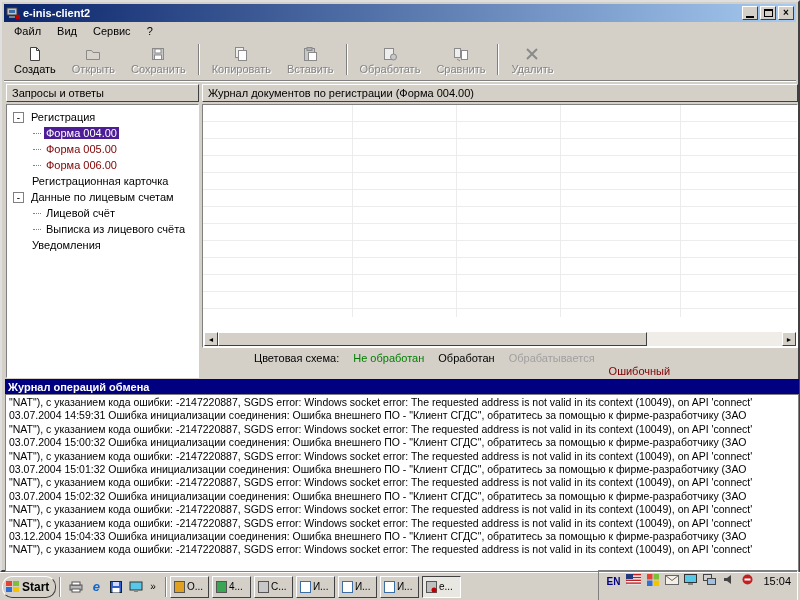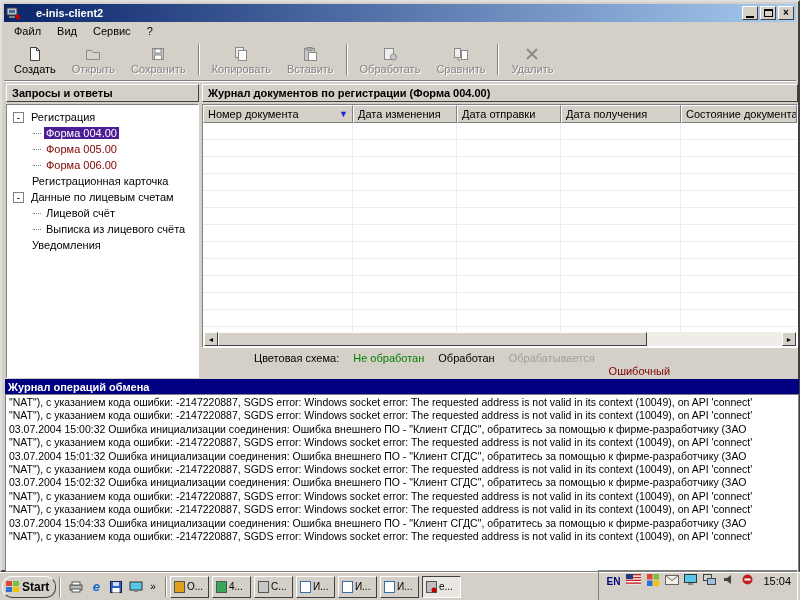--- a/index.html
+++ b/index.html
@@ -9,40 +9,40 @@
   
   .b-raised { border:1px solid; border-color:#ffffff #404040 #404040 #ffffff; background:#d4d0c8; }
   .field { border:1px solid; border-color:#808080 #ffffff #ffffff #808080; background:#ffffff; }
 
   
   .app-window { position:absolute; left:0; top:0; width:800px; height:572px; background:#d4d0c8;
                 border:2px solid; border-color:#dfdfdf #404040 #404040 #dfdfdf; }
   .titlebar { position:absolute; left:2px; top:2px; right:2px; height:18px;
               background:linear-gradient(to right,#0a246a,#a6caf0);
               display:flex; align-items:center; padding:0 2px; }
-  .title-text { color:#fff; font-weight:bold; margin-left:16px; flex:1; white-space:nowrap; overflow:hidden; }
+  .title-text { color:#fff; font-weight:bold; margin-left:3px; flex:1; white-space:nowrap; overflow:hidden; }
   .win-btn { width:16px; height:14px; margin-left:2px; display:flex; align-items:center; justify-content:center;
              font-size:10px; font-weight:bold; line-height:1; cursor:default; }
   .glyph-min { width:8px; height:2px; background:#000; margin-top:7px; }
   .glyph-max { width:9px; height:8px; border:1px solid #000; border-top-width:2px; }
 
   .menubar { position:absolute; left:2px; top:20px; right:2px; height:17px; display:flex; align-items:center; padding-left:2px; }
   .menu-item { padding:2px 8px; white-space:nowrap; }
 
   .toolbar { position:absolute; left:2px; top:37px; right:2px; height:42px; display:flex; align-items:stretch;
              padding:2px 2px; border-bottom:1px solid #808080; box-shadow:0 1px 0 #ffffff; }
   .tb-btn { min-width:52px; padding:1px 8px; display:flex; flex-direction:column; align-items:center; justify-content:center; gap:1px; }
   .tb-btn .ticon { height:18px; display:flex; align-items:flex-end; }
   .tb-btn .lbl { font-size:11px; white-space:nowrap; }
   .tb-btn.disabled .lbl { color:#848484; text-shadow:1px 1px 0 #ffffff; }
   .tb-sep { width:2px; margin:3px 4px; border-left:1px solid #808080; border-right:1px solid #ffffff; }
 
   
   .panel-hdr { position:absolute; height:18px; display:flex; align-items:center; padding:0 5px;
-               background:#d4d0c8; border:1px solid; border-color:#ffffff #404040 #404040 #ffffff; white-space:nowrap; overflow:hidden;font-weight:bold; }
+               background:#d4d0c8; border:1px solid; border-color:#ffffff #404040 #404040 #ffffff; white-space:nowrap; overflow:hidden; }
   .hdr-left { left:4px; top:82px; width:193px; }
   .hdr-right { left:200px; top:82px; width:596px; }
 
   
   .tree { position:absolute; left:4px; top:102px; width:193px; height:274px; overflow:hidden; padding:4px 2px; }
   .tree-row { height:16px; display:flex; align-items:center; white-space:nowrap; }
   .expander { width:11px; height:11px; margin:0 5px 0 4px; border:1px solid #808080; background:#fff; flex:0 0 auto;
               display:flex; align-items:center; justify-content:center; font-size:10px; line-height:9px; }
   .lvl0-leaf { padding-left:21px; }
   .lvl1 { padding-left:24px; }
@@ -247,38 +247,20 @@
       <div class="tree-row lvl1">
         <span class="dash"></span>
         <span class="tree-label">Выписка из лицевого счёта</span>
       </div>
       <div class="tree-row lvl0-leaf">
         <span class="tree-label">Уведомления</span>
       </div>
     </div>
 
     <div class="doc-table field">
-      <div class="thead">
-        <div class="th" style="width:150px;">
-          <span>Номер документа</span>
-          <span class="sort-arrow">▼</span>
-        </div>
-        <div class="th" style="width:104px;">
-          <span>Дата изменения</span>
-        </div>
-        <div class="th" style="width:104px;">
-          <span>Дата отправки</span>
-        </div>
-        <div class="th" style="width:120px;">
-          <span>Дата получения</span>
-        </div>
-        <div class="th flex">
-          <span>Состояние документа</span>
-        </div>
-      </div>
       <div class="t-body">
         <div class="vline" style="left:149px;"></div>
         <div class="vline" style="left:253px;"></div>
         <div class="vline" style="left:357px;"></div>
         <div class="vline" style="left:477px;"></div>
         <div class="t-row"></div>
         <div class="t-row"></div>
         <div class="t-row"></div>
         <div class="t-row"></div>
         <div class="t-row"></div>
@@ -310,29 +292,30 @@
       <span style="color: rgb(0, 0, 0);">Обработан</span>
       <span style="color: rgb(160, 160, 160);">Обрабатывается</span>
       <span style="color: rgb(128, 0, 0); margin-top: 26px;">Ошибочный</span>
     </div>
 
     <div class="log-hdr">
       <span>Журнал операций обмена</span>
     </div>
     <div class="log-body">
       <div class="log-line">"NAT"), с указанием кода ошибки: -2147220887, SGDS error: Windows socket error: The requested address is not valid in its context (10049), on API 'connect'</div>
+      <div class="log-line">03.07.2004 14:59:31 Ошибка инициализации соединения: Ошибка внешнего ПО - "Клиент СГДС", обратитесь за помощью к фирме-разработчику (ЗАО</div>
       <div class="log-line">"NAT"), с указанием кода ошибки: -2147220887, SGDS error: Windows socket error: The requested address is not valid in its context (10049), on API 'connect'</div>
       <div class="log-line">03.07.2004 15:00:32 Ошибка инициализации соединения: Ошибка внешнего ПО - "Клиент СГДС", обратитесь за помощью к фирме-разработчику (ЗАО</div>
       <div class="log-line">"NAT"), с указанием кода ошибки: -2147220887, SGDS error: Windows socket error: The requested address is not valid in its context (10049), on API 'connect'</div>
       <div class="log-line">03.07.2004 15:01:32 Ошибка инициализации соединения: Ошибка внешнего ПО - "Клиент СГДС", обратитесь за помощью к фирме-разработчику (ЗАО</div>
       <div class="log-line">"NAT"), с указанием кода ошибки: -2147220887, SGDS error: Windows socket error: The requested address is not valid in its context (10049), on API 'connect'</div>
       <div class="log-line">03.07.2004 15:02:32 Ошибка инициализации соединения: Ошибка внешнего ПО - "Клиент СГДС", обратитесь за помощью к фирме-разработчику (ЗАО</div>
       <div class="log-line">"NAT"), с указанием кода ошибки: -2147220887, SGDS error: Windows socket error: The requested address is not valid in its context (10049), on API 'connect'</div>
       <div class="log-line">"NAT"), с указанием кода ошибки: -2147220887, SGDS error: Windows socket error: The requested address is not valid in its context (10049), on API 'connect'</div>
-      <div class="log-line">03.07.2004 15:04:33 Ошибка инициализации соединения: Ошибка внешнего ПО - "Клиент СГДС", обратитесь за помощью к фирме-разработчику (ЗАО</div>
+      <div class="log-line">03.12.2004 15:04:33 Ошибка инициализации соединения: Ошибка внешнего ПО - "Клиент СГДС", обратитесь за помощью к фирме-разработчику (ЗАО</div>
       <div class="log-line">"NAT"), с указанием кода ошибки: -2147220887, SGDS error: Windows socket error: The requested address is not valid in its context (10049), on API 'connect'</div>
     </div>
   </div>
 
   <div class="taskbar">
     <div class="start-btn b-raised">
       <span style="display:flex;">
         <svg width="13" height="12">
             <rect x="0" y="0" width="6" height="5" fill="#e34234"></rect>
             <rect x="7" y="0" width="6" height="5" fill="#7bbf3a"></rect>

